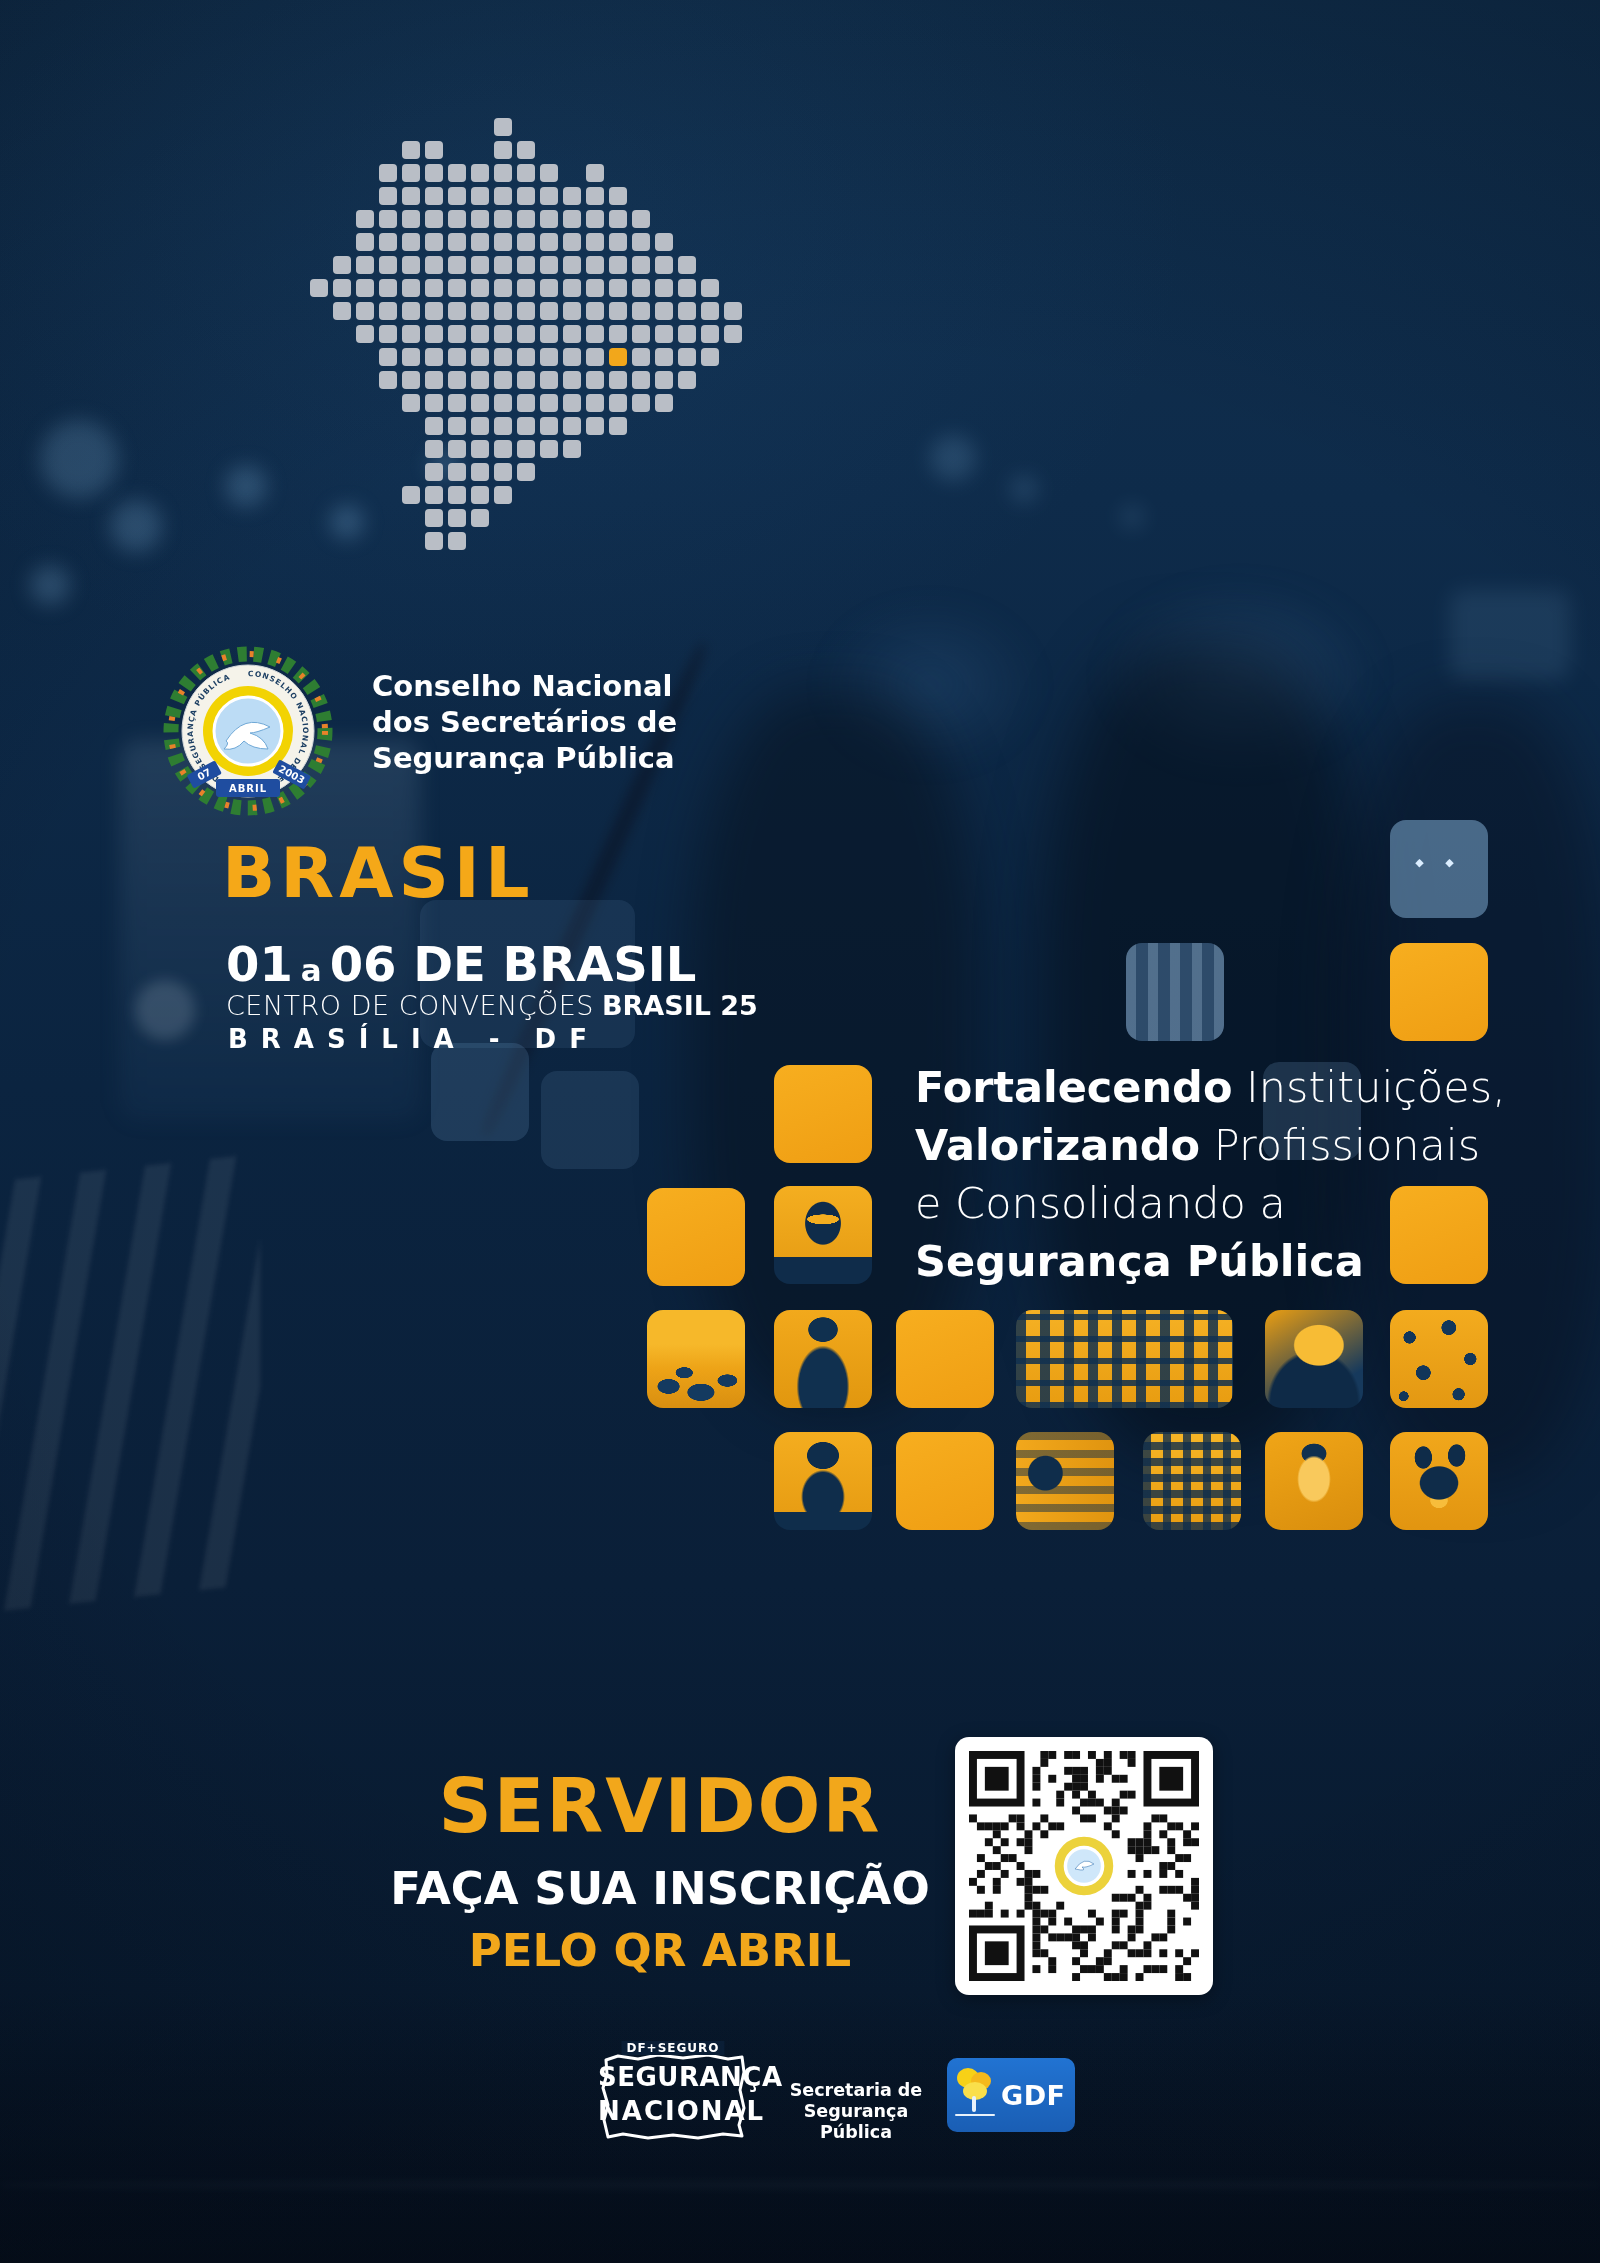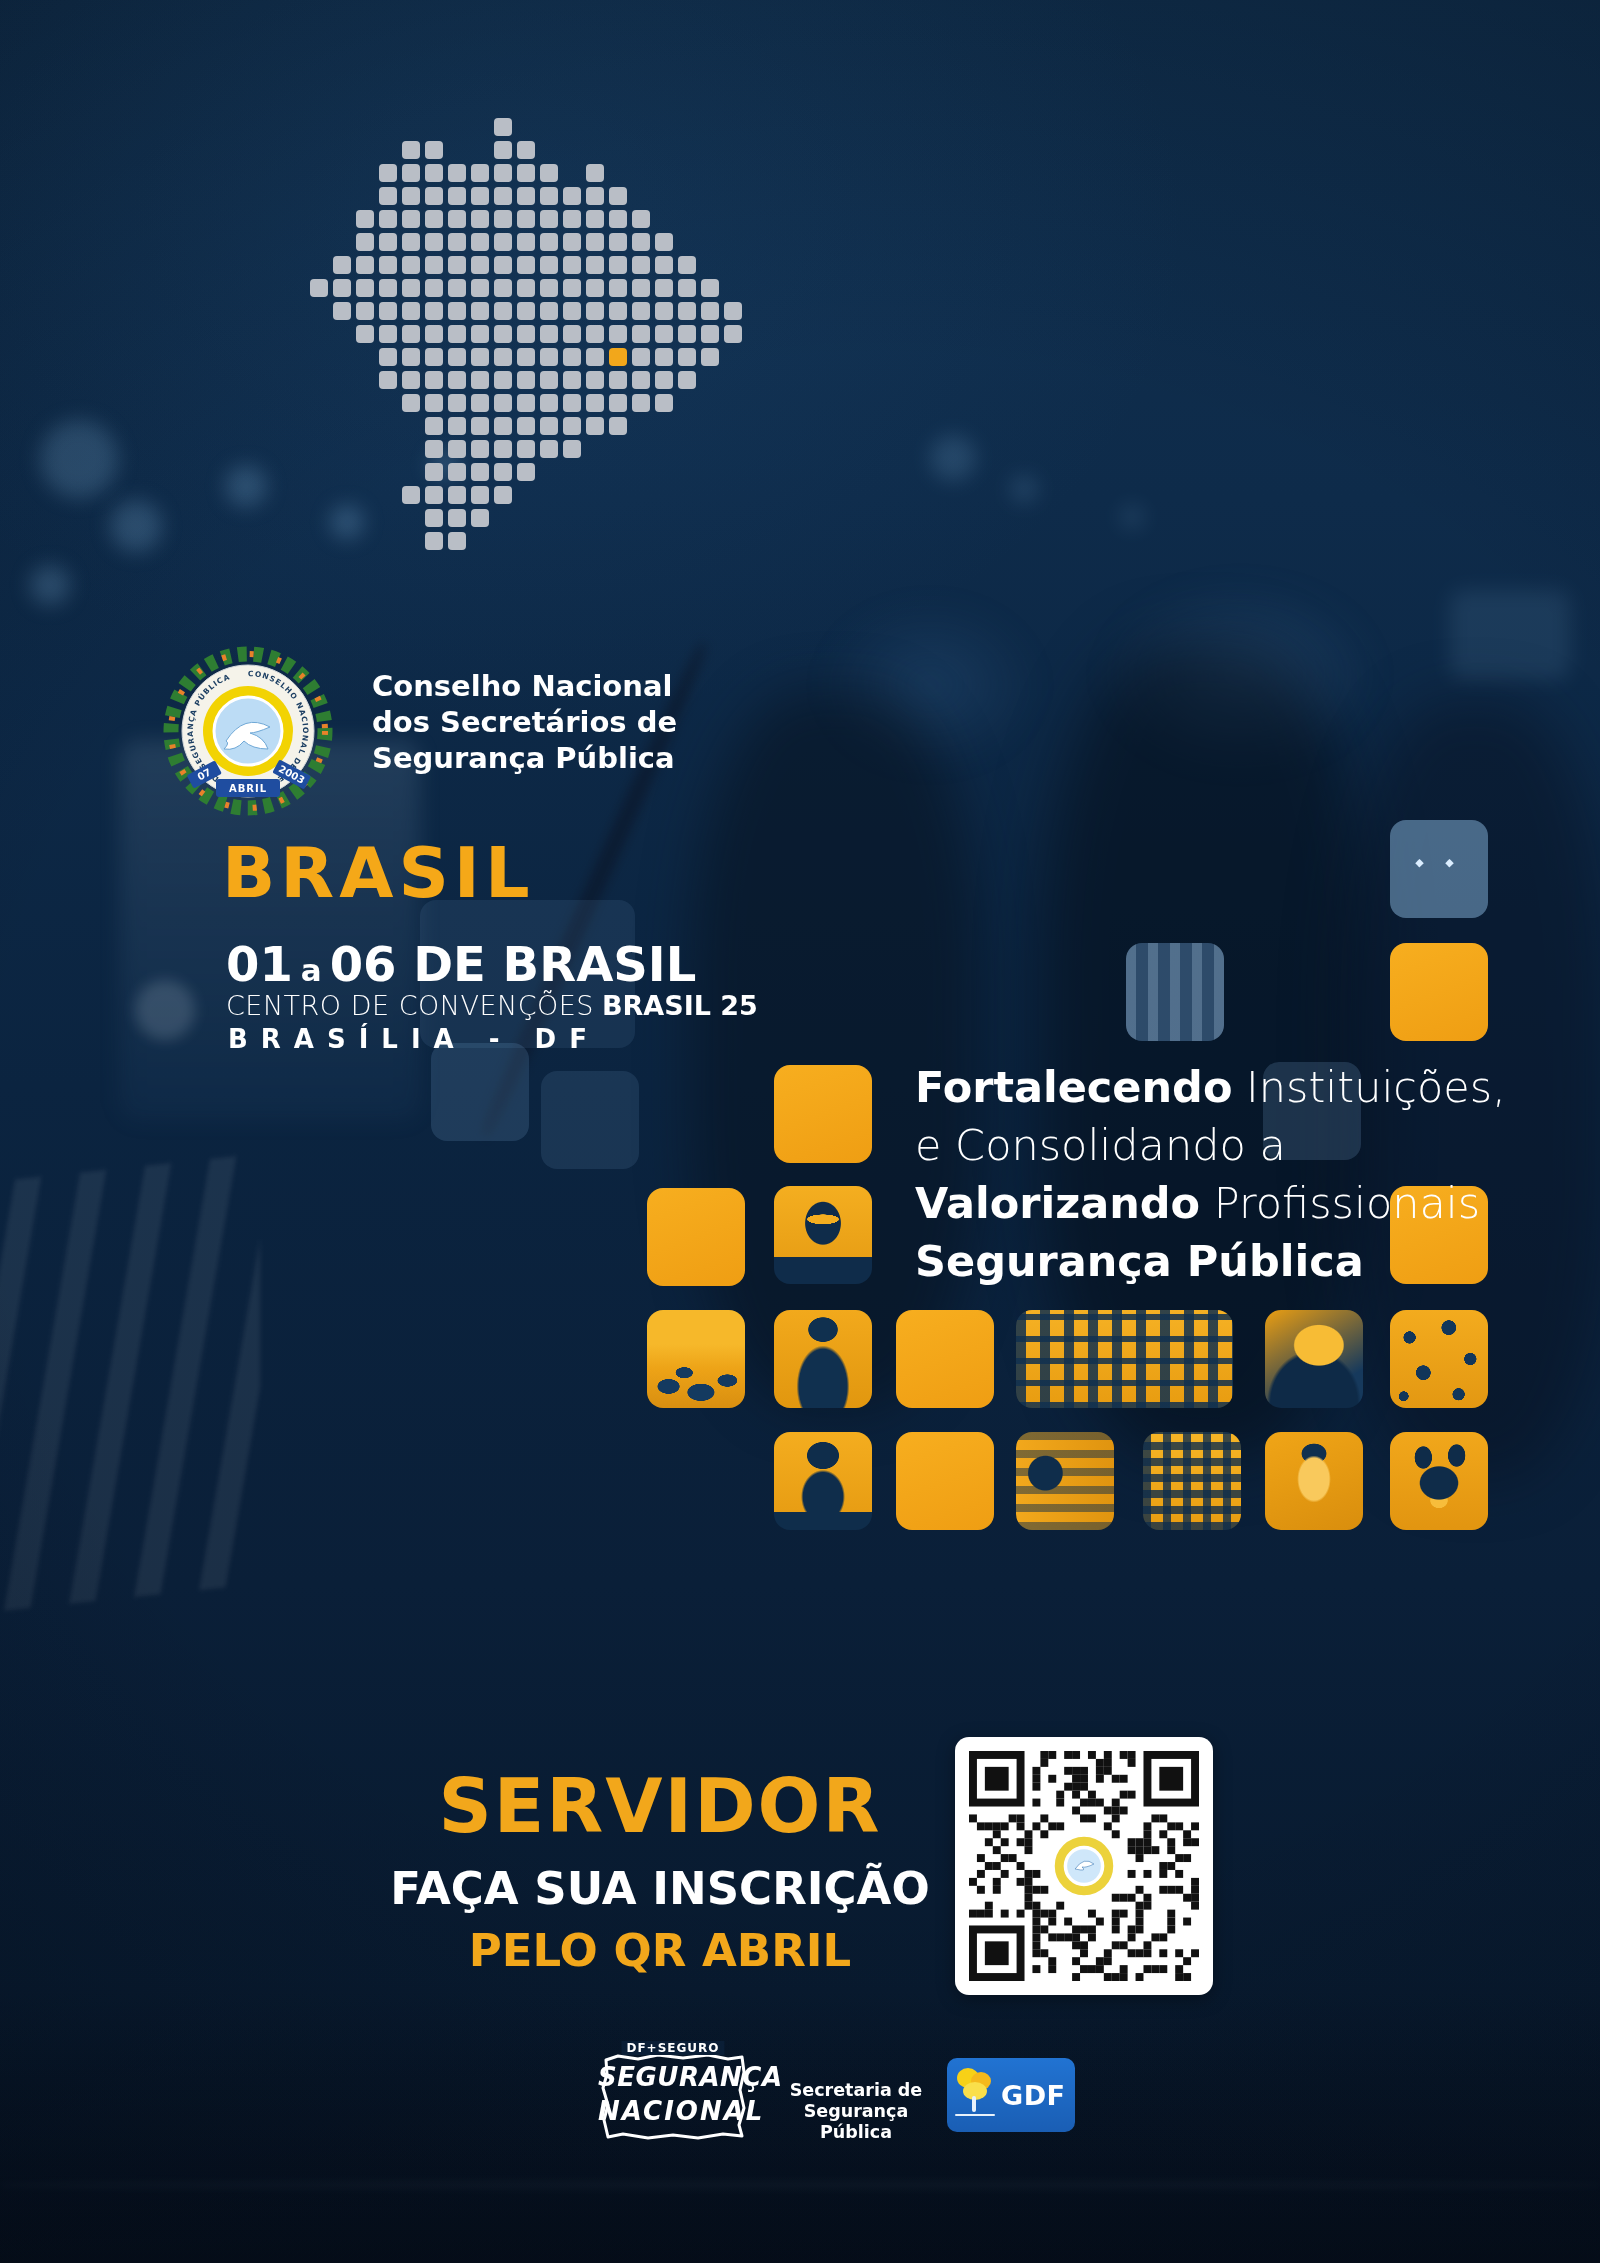--- a/index.html
+++ b/index.html
@@ -108,21 +108,21 @@
   .cta-instruction{margin-top:18px;font-size:45px;font-weight:800;color:#fff;line-height:50px;}
   .cta-method{margin-top:12px;font-size:45px;font-weight:800;color:#F2A71B;line-height:50px;}
   
   .qr-card{left:955px;top:1737px;width:258px;height:258px;background:#fff;border-radius:14px;
     display:flex;align-items:center;justify-content:center;box-shadow:0 4px 18px rgba(0,0,0,.35);}
   
   .badge{left:598px;top:2050px;width:150px;height:92px;}
   .badge svg{position:absolute;left:0;top:0;}
   .badge-top{position:absolute;left:50%;top:-9px;transform:translateX(-50%);background:#0a1e36;
     color:#fff;font-size:12px;font-weight:800;letter-spacing:1px;padding:0 5px;white-space:nowrap;}
-  .badge-line{position:absolute;width:100%;text-align:center;color:#fff;font-weight:800;letter-spacing:.5px;font-style:italic;}
+  .badge-line{position:absolute;width:100%;text-align:center;color:#fff;font-weight:800;letter-spacing:.5px;}
   .badge-line1{top:12px;font-size:26px;}
   .badge-line2{top:46px;font-size:26px;letter-spacing:2px;}
   .secretariat{left:776px;top:2080px;width:160px;text-align:center;color:#fff;font-weight:700;
     font-size:17.5px;line-height:21px;}
   .gdf{left:947px;top:2058px;width:128px;height:74px;background:linear-gradient(180deg,#2173d2,#1a5eb4);
     border-radius:10px;display:flex;align-items:center;justify-content:flex-start;padding:0;}
   .gdf-tree{position:relative;width:54px;height:74px;}
   .gdf-tree .blob{position:absolute;border-radius:50%;background:#f7d117;}
   .gdf-tree .blob.b1{left:10px;top:10px;width:22px;height:20px;}
   .gdf-tree .blob.b2{left:24px;top:14px;width:20px;height:18px;background:#f5b91c;}
@@ -423,22 +423,22 @@
   </div>
 
   <div class="abs venue">
     <span>CENTRO DE CONVENÇÕES</span><b>BRASIL 25</b>
   </div>
 
   <div class="abs city">BRASÍLIA - DF</div>
 
   <div class="abs theme">
     <div><b>Fortalecendo</b><span> Instituições,</span></div>
+    <div><b>Valorizando</b><span> Profissionais</span></div>
     <div><b></b><span>e Consolidando a</span></div>
-    <div><b>Valorizando</b><span> Profissionais</span></div>
     <div><b>Segurança Pública</b><span></span></div>
   </div>
 
   <div class="abs cta">
     <div class="cta-audience">SERVIDOR</div>
     <div class="cta-instruction">FAÇA SUA INSCRIÇÃO</div>
     <div class="cta-method">PELO QR ABRIL</div>
   </div>
 
   <div class="abs qr-card">

